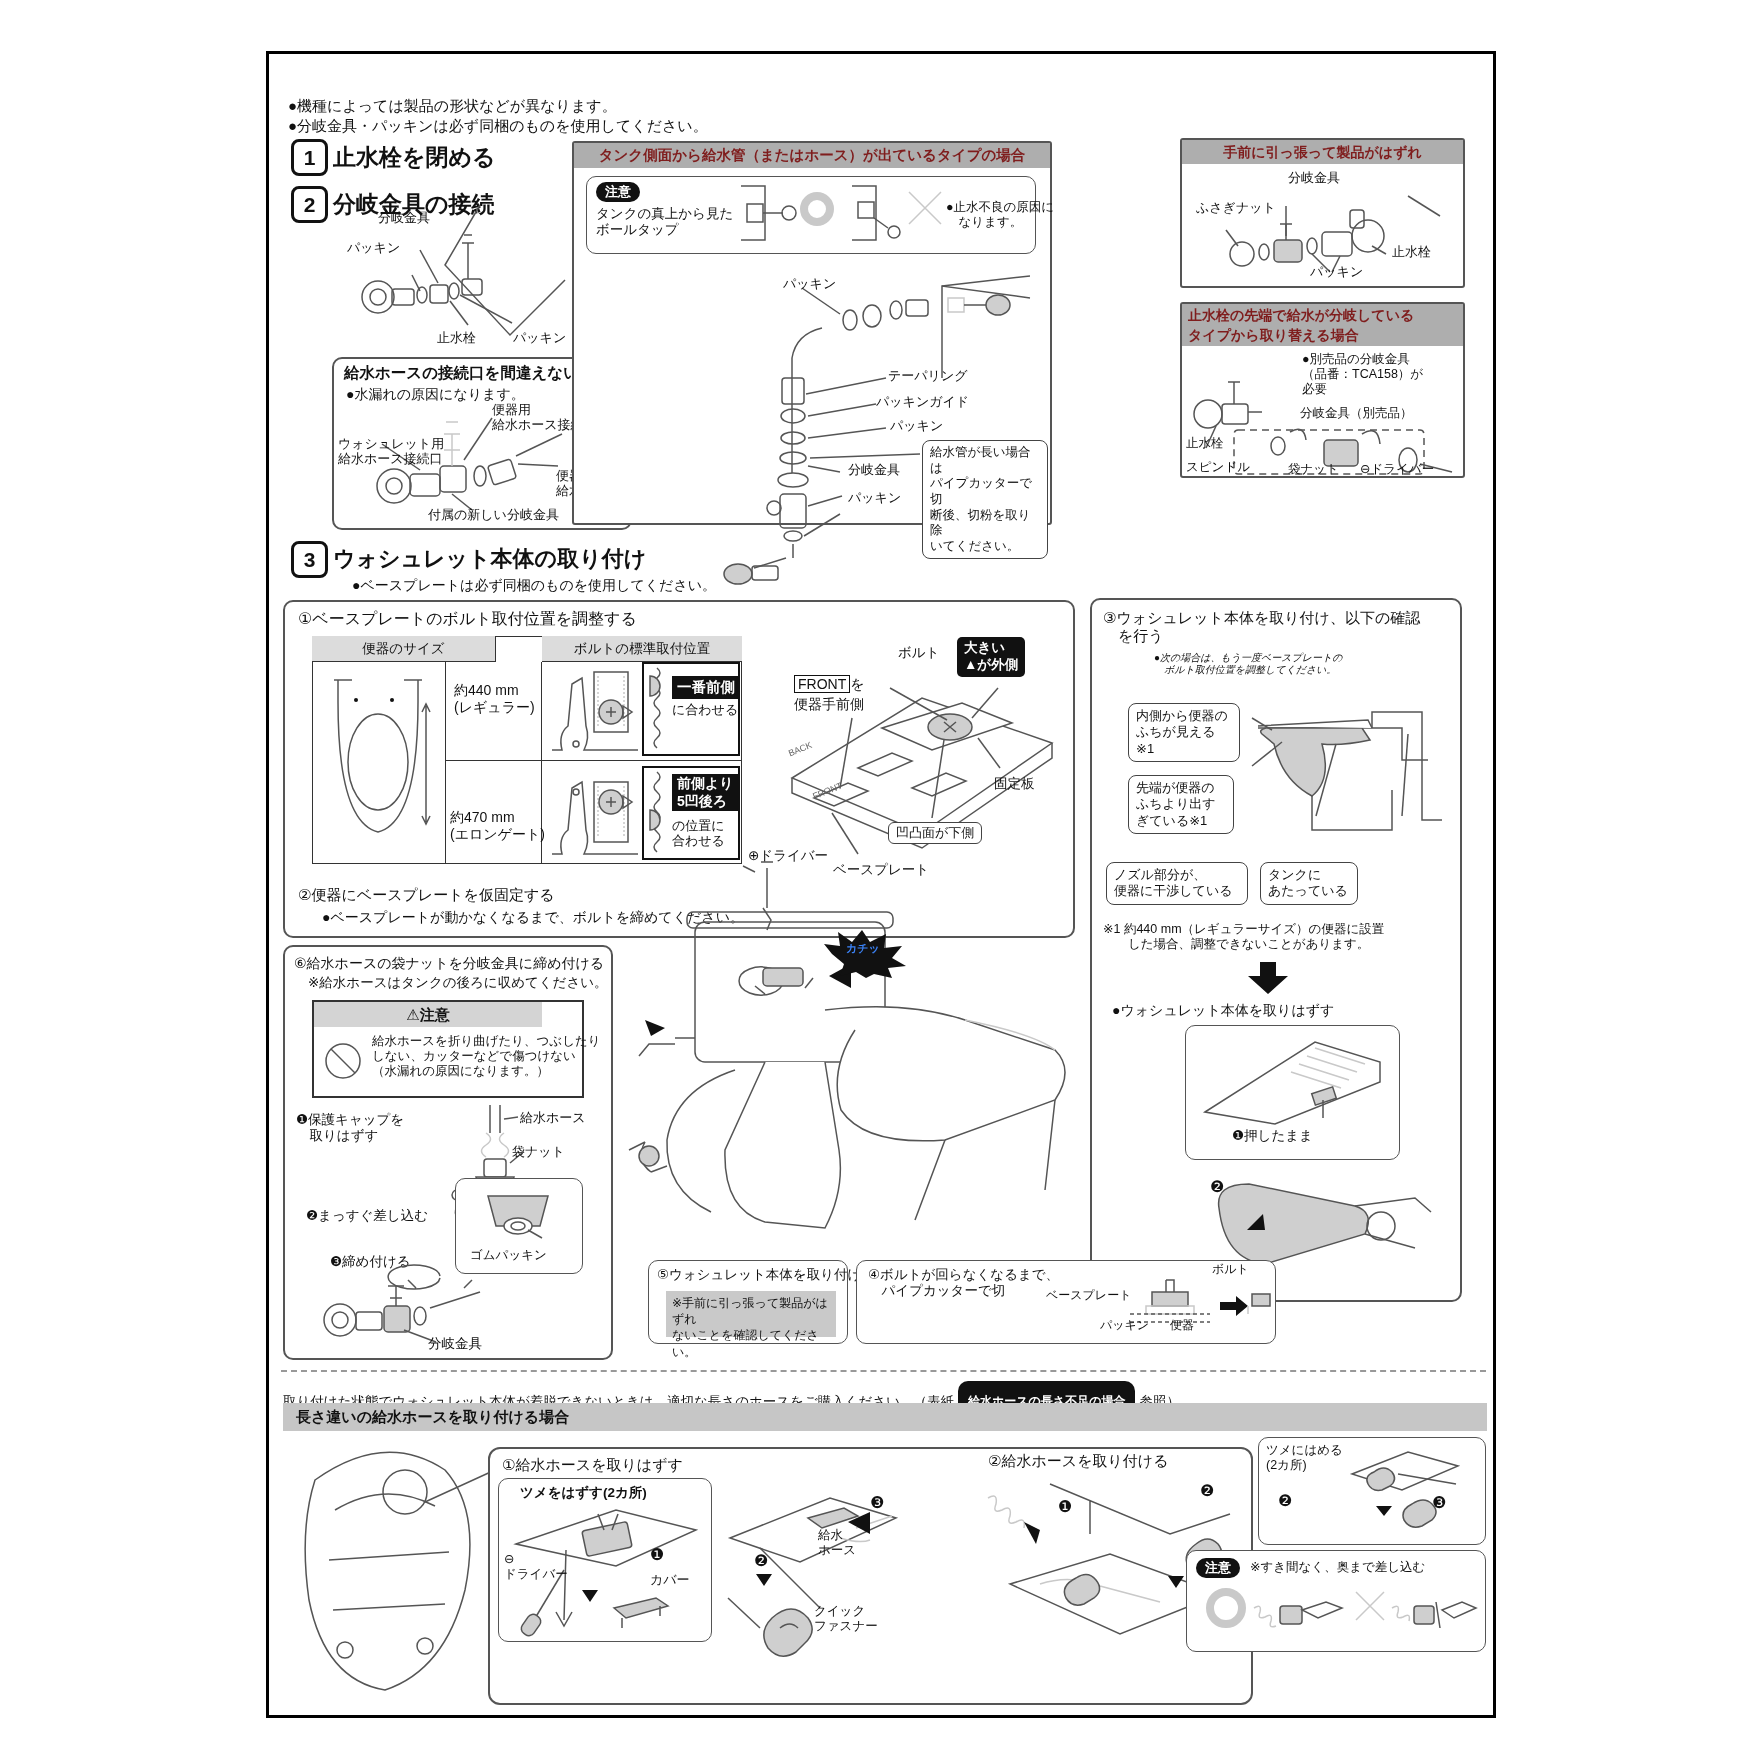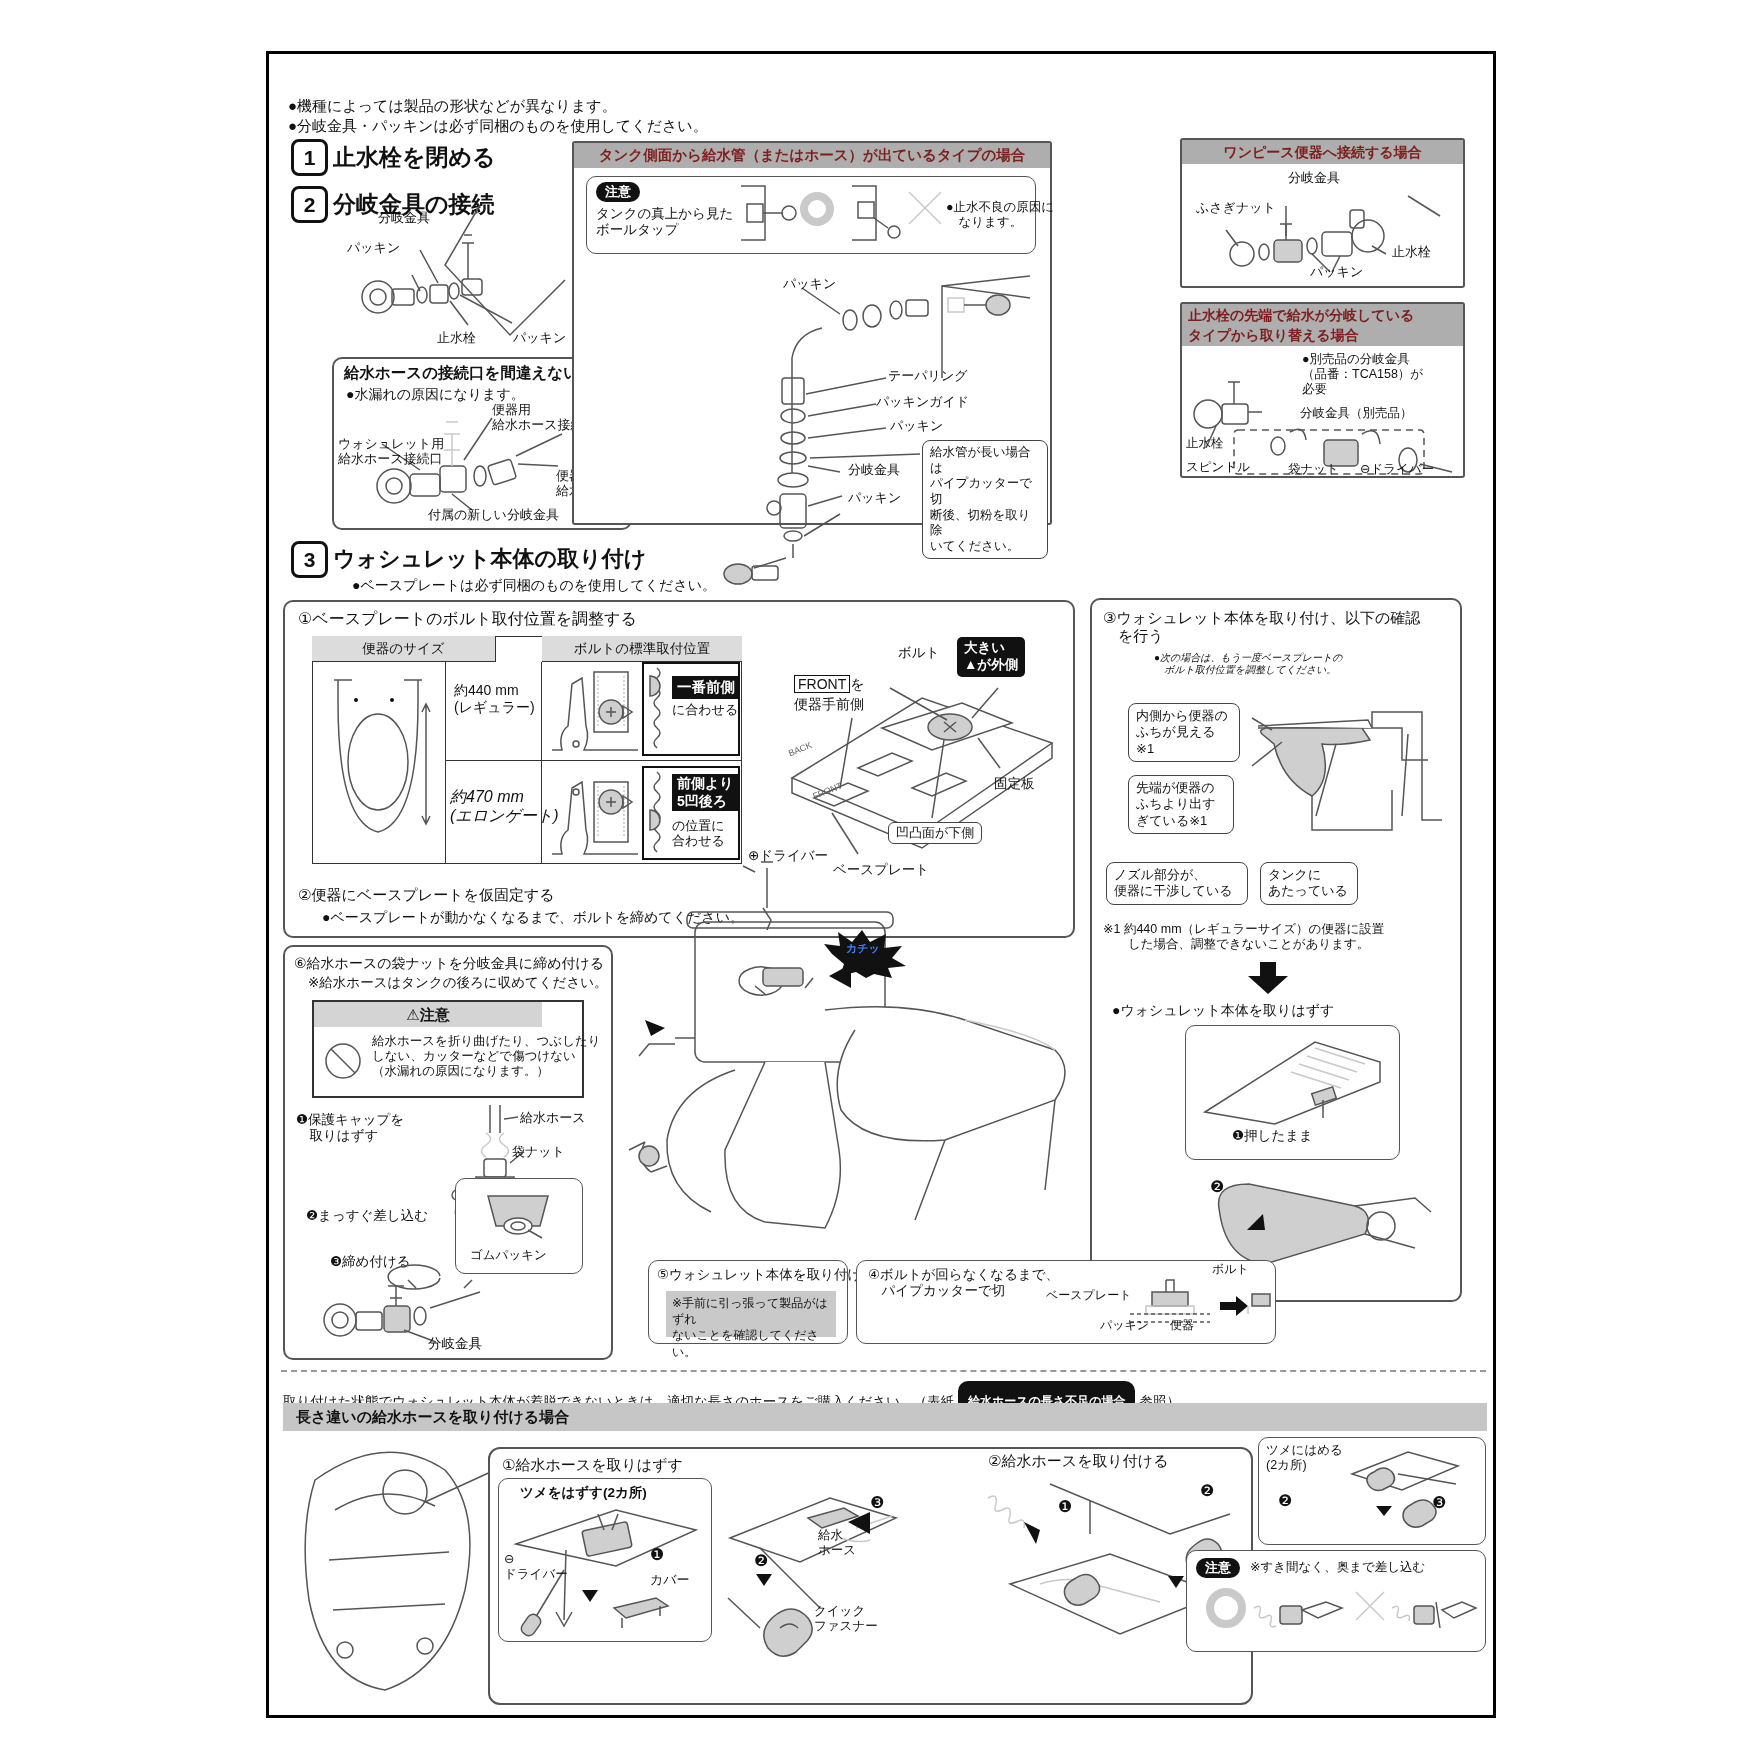--- a/index.html
+++ b/index.html
@@ -150,21 +150,21 @@
   <div class="lbl" style="left:876px;top:394px;">パッキンガイド</div>
   <div class="lbl" style="left:890px;top:418px;">パッキン</div>
   <div class="lbl" style="left:848px;top:462px;">分岐金具</div>
   <div class="lbl" style="left:848px;top:490px;">パッキン</div>
   <div class="callout" style="left:922px;top:440px;width:126px;font-size:12.5px;">給水管が長い場合は
 パイプカッターで切
 断後、切粉を取り除
 いてください。</div>
 
   <div class="panel sq" style="left:1180px;top:138px;width:285px;height:150px;border-radius:3px;"></div>
-  <div class="ghead" style="position:absolute;left:1182px;top:140px;width:281px;height:24px;font-size:14px;line-height:24px;">ワンピース便器へ接続する場合</div>
+  <div class="ghead" style="position:absolute;left:1182px;top:140px;width:281px;height:24px;font-size:14px;line-height:24px;">手前に引っ張って製品がはずれ</div>
   <svg class="d" style="left:1190px;top:196px;" width="265" height="86">
     <path d="M218,0 L250,20"></path>
     <circle cx="52" cy="58" r="12"></circle>
       <ellipse cx="74" cy="56" rx="5" ry="8"></ellipse>
     <rect x="84" y="44" width="28" height="22" rx="4" class="g"></rect>
     <path d="M96,44 L96,28 M90,28 L102,28"></path>
     <ellipse cx="122" cy="50" rx="5" ry="8"></ellipse>
     <rect x="132" y="36" width="30" height="24" rx="4"></rect>
     <circle cx="178" cy="40" r="16"></circle>
       <rect x="160" y="14" width="14" height="18" rx="3"></rect>
@@ -220,21 +220,21 @@
   <svg class="d" style="left:330px;top:672px;" width="104" height="180">
     <path d="M8,8 L8,30 Q8,150 48,160 Q88,150 88,30 L88,8"></path>
     <path d="M4,8 L22,8 M74,8 L92,8"></path>
     <ellipse cx="48" cy="90" rx="30" ry="48"></ellipse>
     <circle cx="26" cy="28" r="2" class="f"></circle>
       <circle cx="62" cy="28" r="2" class="f"></circle>
     <path d="M96,34 L96,150 M92,40 L96,32 L100,40 M92,144 L96,152 L100,144"></path>
   </svg>
   <div class="lbl" style="left:454px;top:682px;font-size:14px;">約440 mm
 (レギュラー)</div>
-  <div class="lbl" style="left:450px;top:788px;font-size:16px;font-style:italic;">約470 mm
+  <div class="lbl" style="left:450px;top:809px;font-size:14px;">約470 mm
 (エロンゲート)</div>
 
   <svg class="d" style="left:548px;top:664px;" width="90" height="92">
     <path d="M4,86 L14,86 Q10,70 20,62 L24,20 L34,14 L38,62 Q42,74 36,86 L90,86"></path>
     <circle cx="28" cy="80" r="3"></circle>
     <rect x="46" y="8" width="34" height="60" class="w"></rect>
     <path d="M50,12 L50,64 M76,12 L76,64" class="lt" stroke-width="5" stroke-dasharray="2 2"></path>
     <circle cx="63" cy="48" r="12" class="g"></circle>
       <path d="M58,48 L68,48 M63,43 L63,53"></path>
     <path d="M75,42 L84,48 L75,54 Z"></path>

